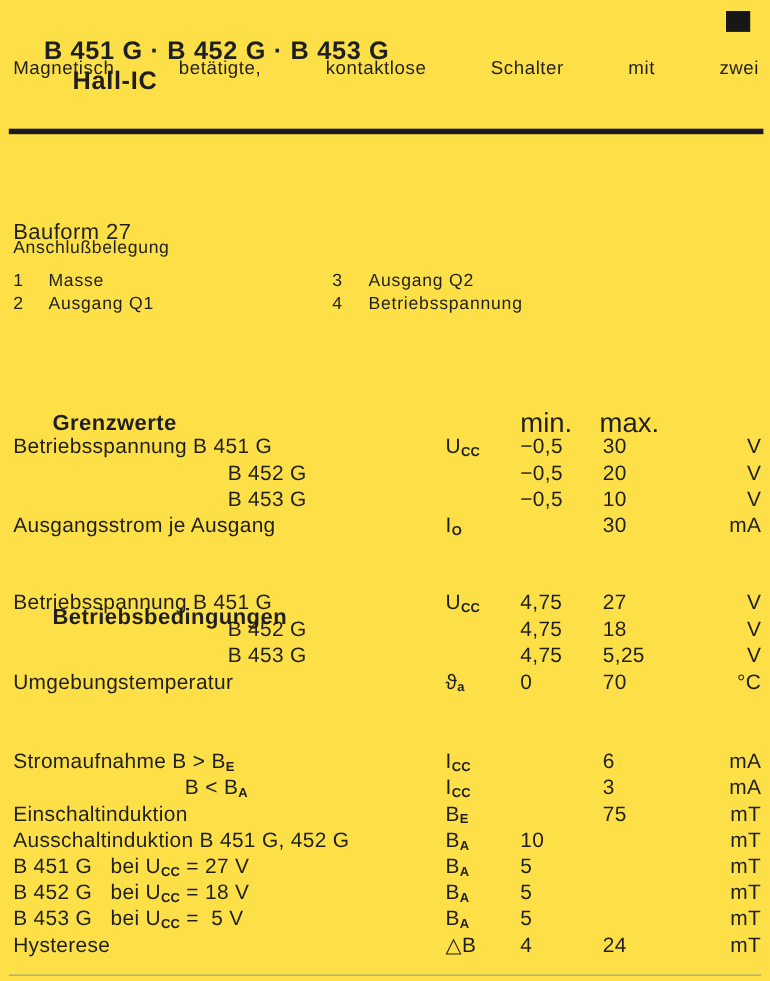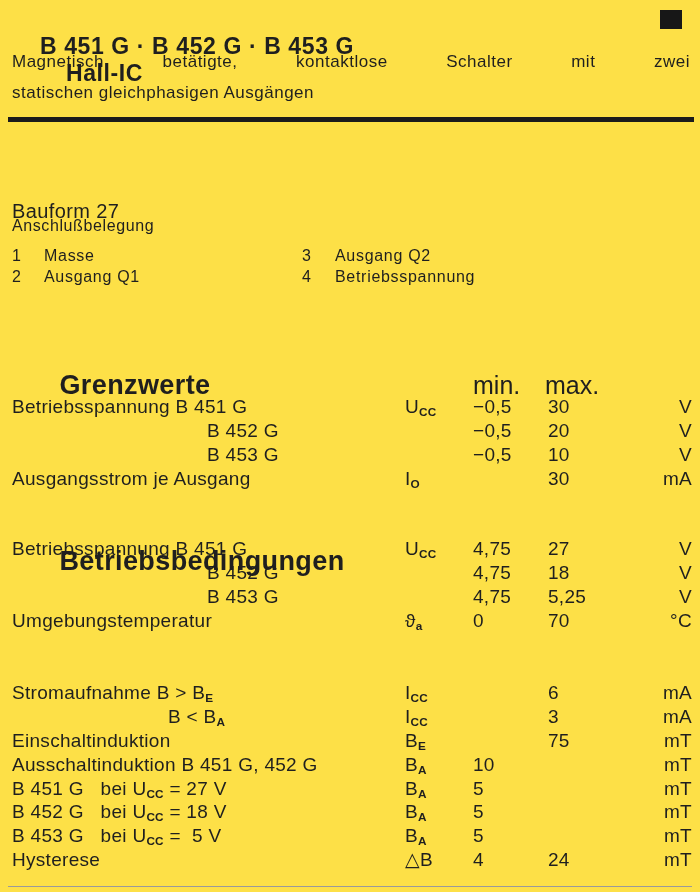--- a/index.html
+++ b/index.html
@@ -32,21 +32,21 @@
   #pin-0-num   { left:12px;  top:0; }    #pin-0-label { left:44px;  top:0;text-align:center; }
   #pin-1-num   { left:12px;  top:21px; } #pin-1-label { left:44px;  top:21px; }
   #pin-2-num   { left:302px; top:0; }    #pin-2-label { left:335px; top:0; }
   #pin-3-num   { left:302px; top:21px; } #pin-3-label { left:335px; top:21px; }
 
   
   .sec { position:absolute; left:0; right:0; }
   #sec0 { top:335px; height:160px; }
   #sec1 { top:511px; height:130px; }
   #sec2 { top:653px; height:225px; }
-  .sec-heading { position:absolute; top:4px; left:12px; font-size:27px; font-weight:bold; letter-spacing:0.4px; white-space:pre; }
+  .sec-heading { position:absolute; top:16px; left:12px; font-size:20px; font-weight:bold; letter-spacing:0.4px; white-space:pre; }
   .sec-heading .suffix { font-weight:normal; margin-left:16px; letter-spacing:0.3px; }
   .minmax { position:absolute; top:36px; left:0; right:0; height:22px; font-size:25px;text-decoration:underline; }
   .minmax span { position:absolute; }
   .mm-min { left:473px; } .mm-max { left:545px;text-align:right; }
   .rows { position:absolute; left:0; right:0; }
   #sec0 .rows { top:60px; } #sec1 .rows { top:26px; } #sec2 .rows { top:28px; }
   .trow { position:relative; height:24px; font-size:19px; letter-spacing:0.3px; line-height:23px; }
   #sec2 .trow { height:23.9px; }
   .trow span { position:absolute; top:0; white-space:pre; }
   .c-label { left:12px; }
@@ -62,21 +62,20 @@
 <div class="page">
 
   <div class="title-row">
     <span>B 451 G · B 452 G · B 453 G</span>
     <span class="title-product">Hall-IC</span>
   </div>
   <div class="corner-square"></div>
 
   <div class="subtitle">
     <span class="l1">Magnetisch betätigte, kontaktlose Schalter mit zwei</span>
-    <span class="l2">statischen gleichphasigen Ausgängen</span>
   </div>
 
   <div class="rule-thick"></div>
 
   <div class="bauform">Bauform 27</div>
 
   <div class="anschluss-title">Anschlußbelegung</div>
 
   <div class="pins">
     <span id="pin-0-num">1</span>

